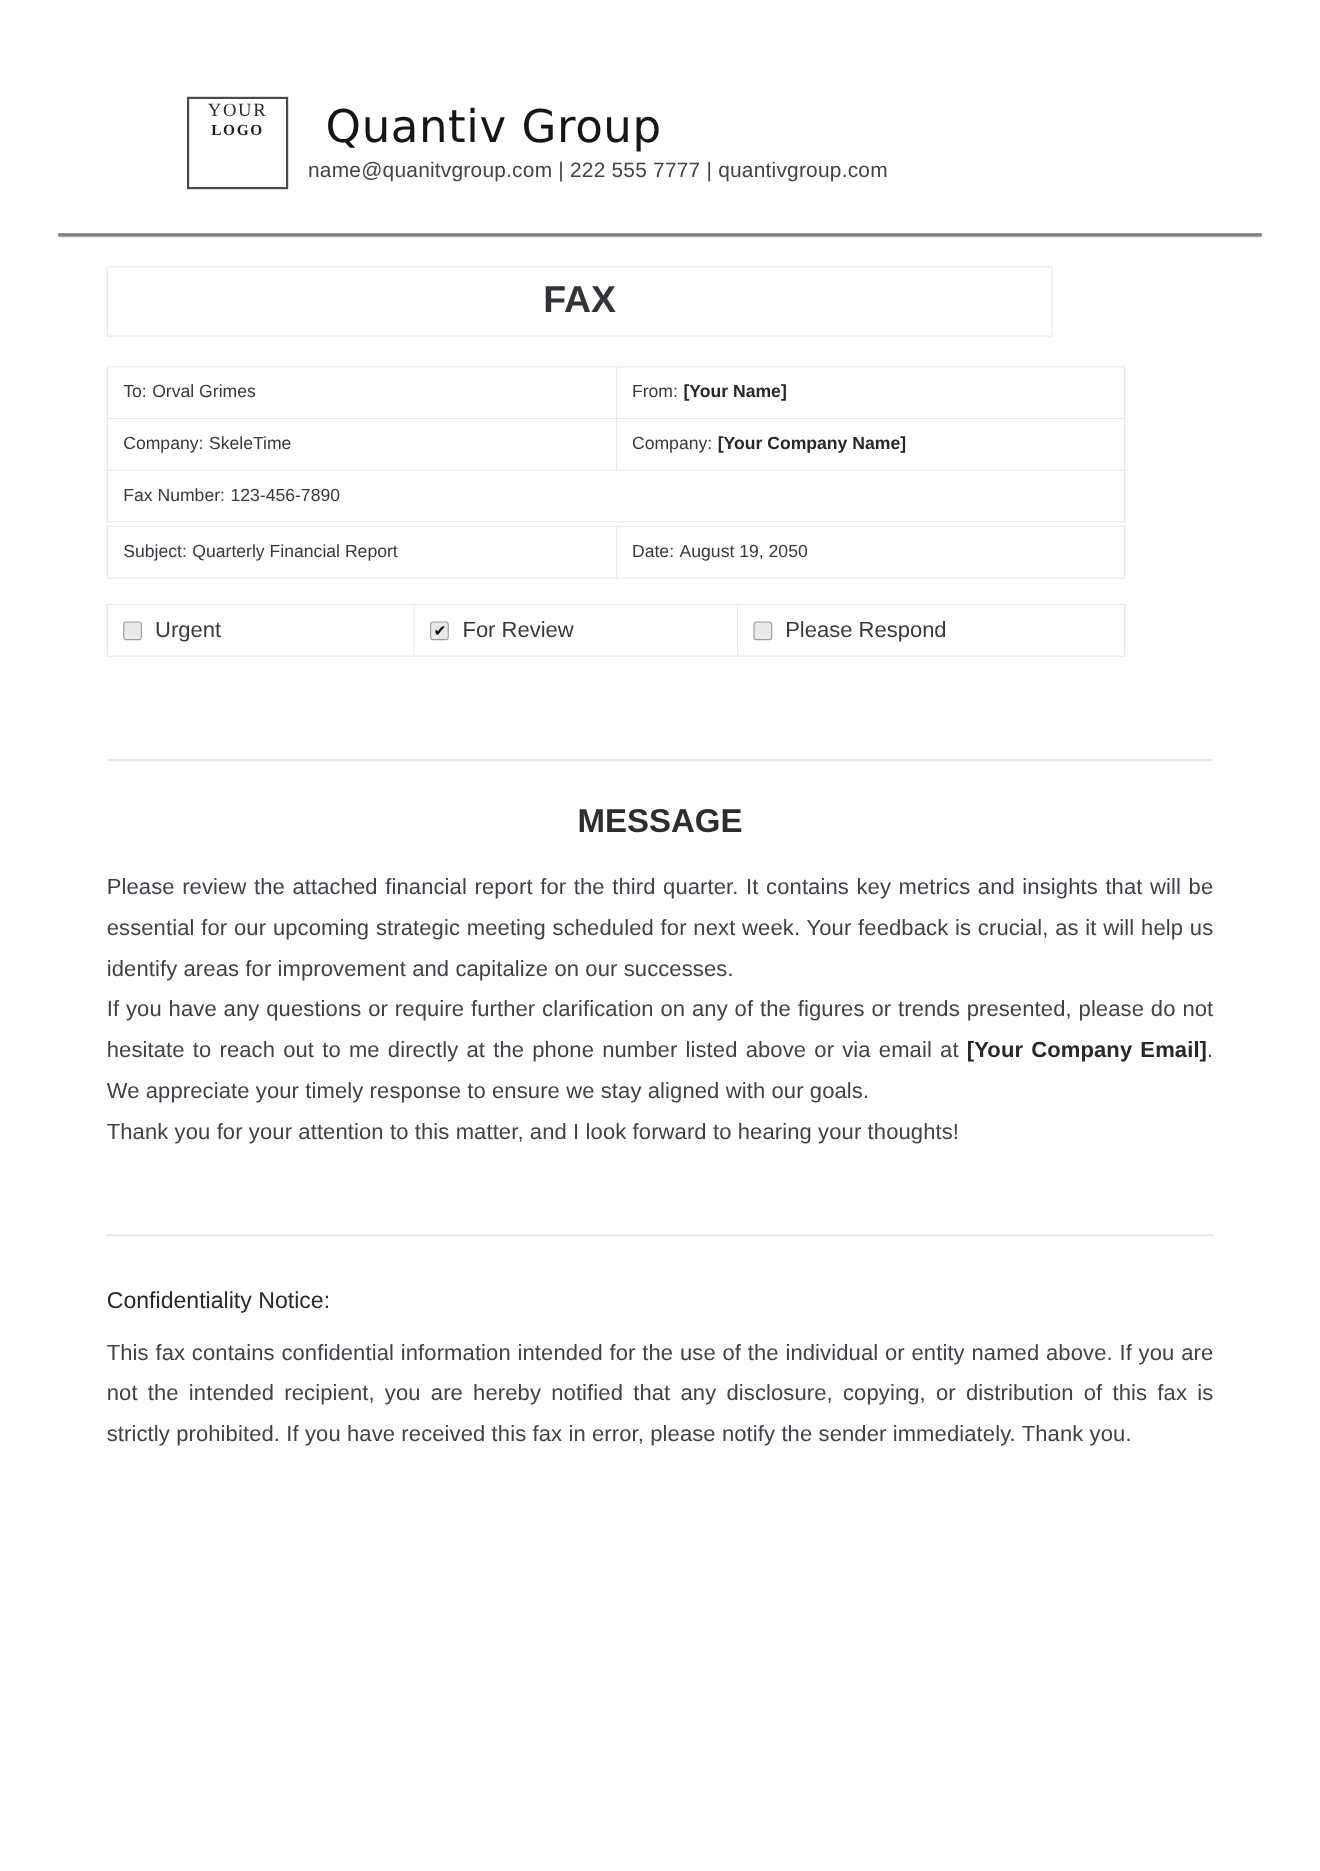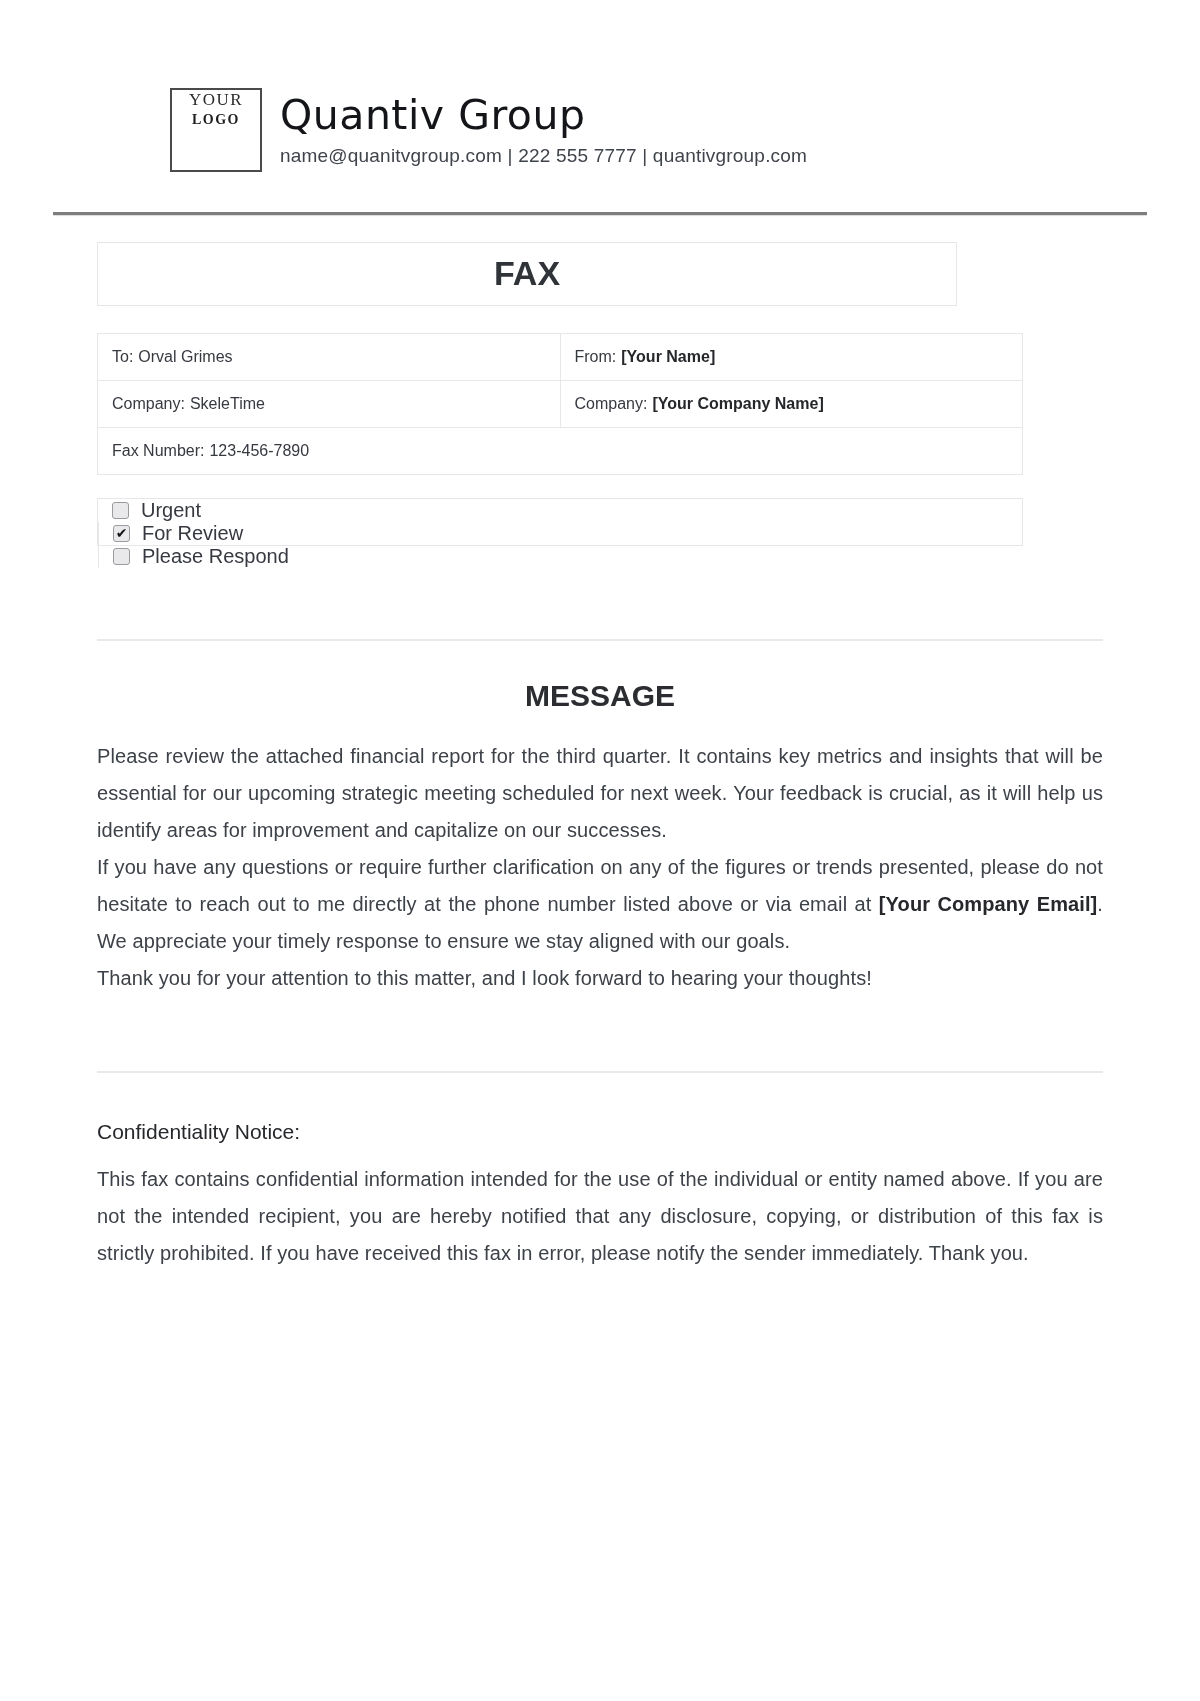--- a/index.html
+++ b/index.html
@@ -39,20 +39,21 @@
     margin-top: 2px;
   }
   .header-text { margin-left: 18px; }
   .company-name {
     font-family: "DejaVu Sans", sans-serif;
     font-size: 41px;
     font-weight: 500;
     color: #141518;
     letter-spacing: 0.5px;
     line-height: 1.1;
+    margin-left: 16px;
   }
   .contact-line {
     font-size: 19px;
     color: #3f434a;
     margin-top: 6px;
     letter-spacing: 0.2px;
   }
   .header-rule {
     height: 3px;
     background: #7d7d7f;
@@ -104,21 +105,20 @@
   .val { margin-left: 5px; }
   .val.bold { font-weight: bold; color: #25272b; }
 
   
   .check-row {
     margin-top: 23px;
     width: 926px;
     display: flex;
     border: 1px solid #e7e7ea;
     height: 48px;
-    flex-direction: column;
   }
   .check-cell {
     display: flex; align-items: center;
     padding-left: 14px;
   }
   .check-cell + .check-cell { border-left: 1px solid #e7e7ea; }
   .check-cell.c1 { width: 279px; }
   .check-cell.c2 { width: 294px; }
   .check-cell.c3 { width: 353px; }
   .checkbox {
@@ -217,20 +217,32 @@
       </td>
     </tr>
     <tr>
       <td colspan="2">
         <span>Fax Number:</span><span class="val">123-456-7890</span>
       </td>
     </tr>
   </tbody>
     </table>
 
+  <table class="fields t2">
+    <tbody>
+        <tr>
+      <td style="width:50%">
+        <span>Subject:</span><span class="val">Quarterly Financial Report</span>
+      </td>
+      <td style="width:50%">
+        <span>Date:</span><span class="val">August 19, 2050</span>
+      </td>
+    </tr>
+  </tbody>
+    </table>
 
   <div class="check-row">
     <div class="check-cell c1">
       <span class="checkbox"></span>
       <span class="check-label">Urgent</span>
     </div>
     <div class="check-cell c2">
       <span class="checkbox checked"></span>
       <span class="check-label">For Review</span>
     </div>

